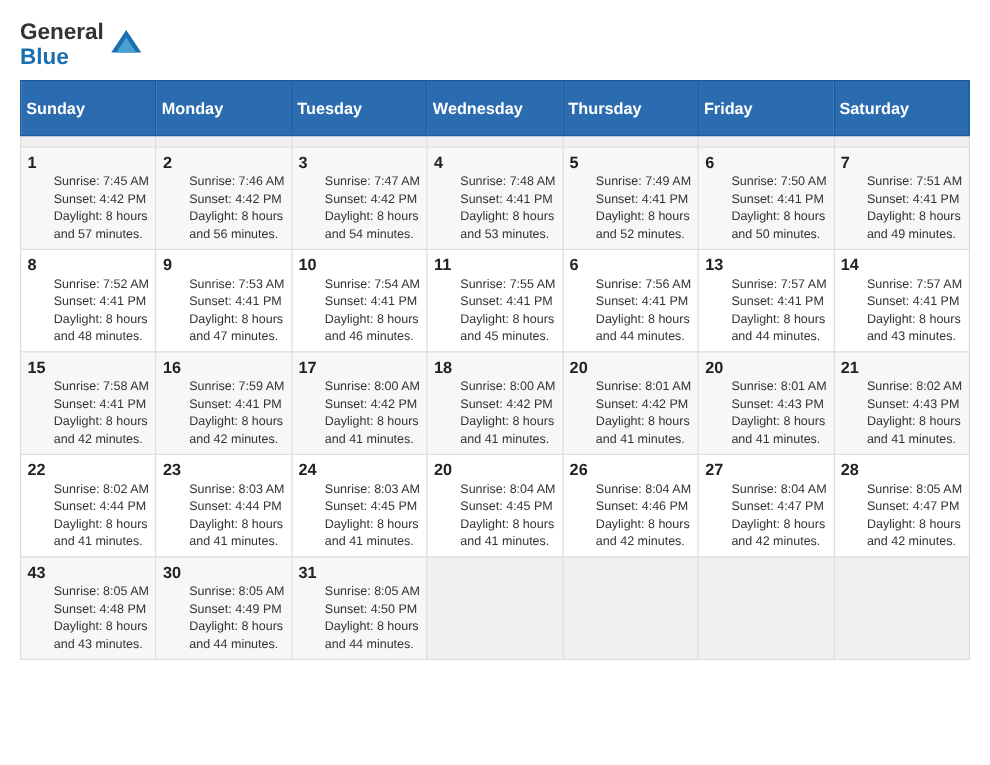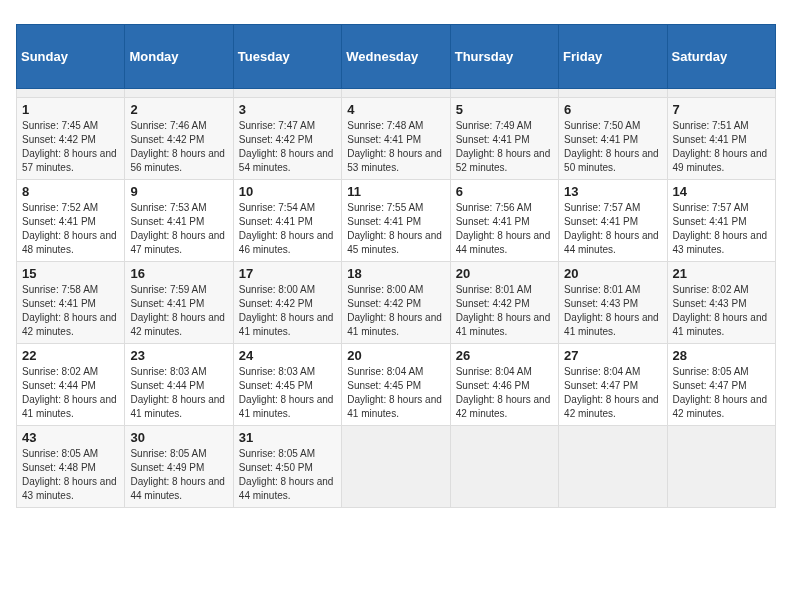--- a/index.html
+++ b/index.html
@@ -52,21 +52,21 @@
       font-size: 14px;
       color: #555;
     }
     .calendar {
       width: 100%;
       border-collapse: collapse;
     }
     .calendar th {
       background-color: #2b6cb0;
       color: white;
-      padding: 24px 4px;
+      padding: 14px 4px;
       text-align: left;
       font-size: 13px;
       font-weight: bold;
       border: 1px solid #1a5a9a;
     }
     .calendar td {
       vertical-align: top;
       padding: 4px 5px;
       border: 1px solid #ddd;
       background: #fff;
@@ -82,29 +82,40 @@
       font-size: 13px;
       font-weight: bold;
       color: #222;
       display: block;
       margin-bottom: 2px;
     }
     .cell-text {
       font-size: 10px;
       color: #333;
       line-height: 1.4;
+      margin-left: 21px;
     }
     .empty-cell {
       background: #f0f0f0 !important;
     }
   </style>
 </head>
 <body>
 
 <div class="header">
+  <div class="logo">
+    <div class="logo-text">
+      <span class="logo-general">General</span>
+      <span class="logo-blue">Blue</span>
+    </div>
+    <svg class="logo-icon" viewBox="0 0 28 28">
+      <polygon points="14,2 26,20 2,20" fill="#1a6faf"></polygon>
+      <polygon points="14,8 22,20 6,20" fill="#4a9fd4"></polygon>
+    </svg>
+  </div>
   <div class="title-section">
   </div>
 </div>
 
 <table class="calendar">
   <thead>
     <tr>
     <th>Sunday</th>
         <th>Monday</th>
         <th>Tuesday</th>

